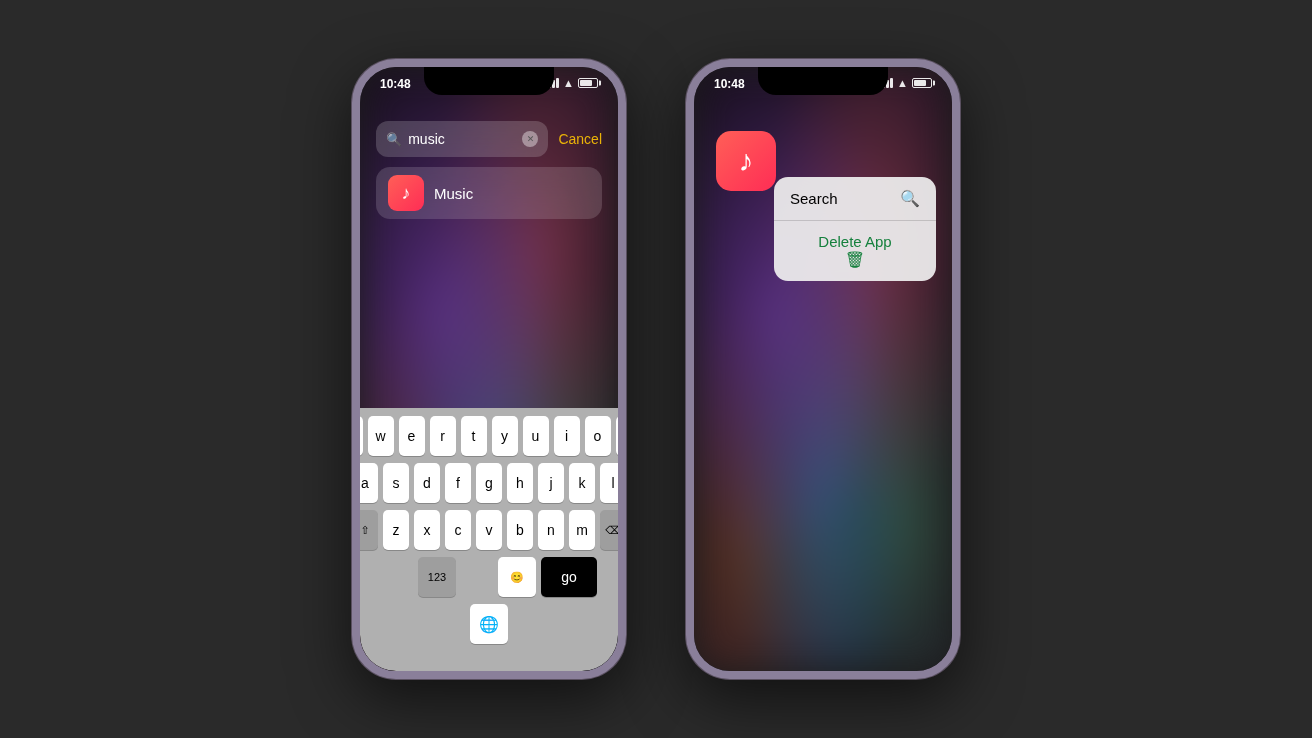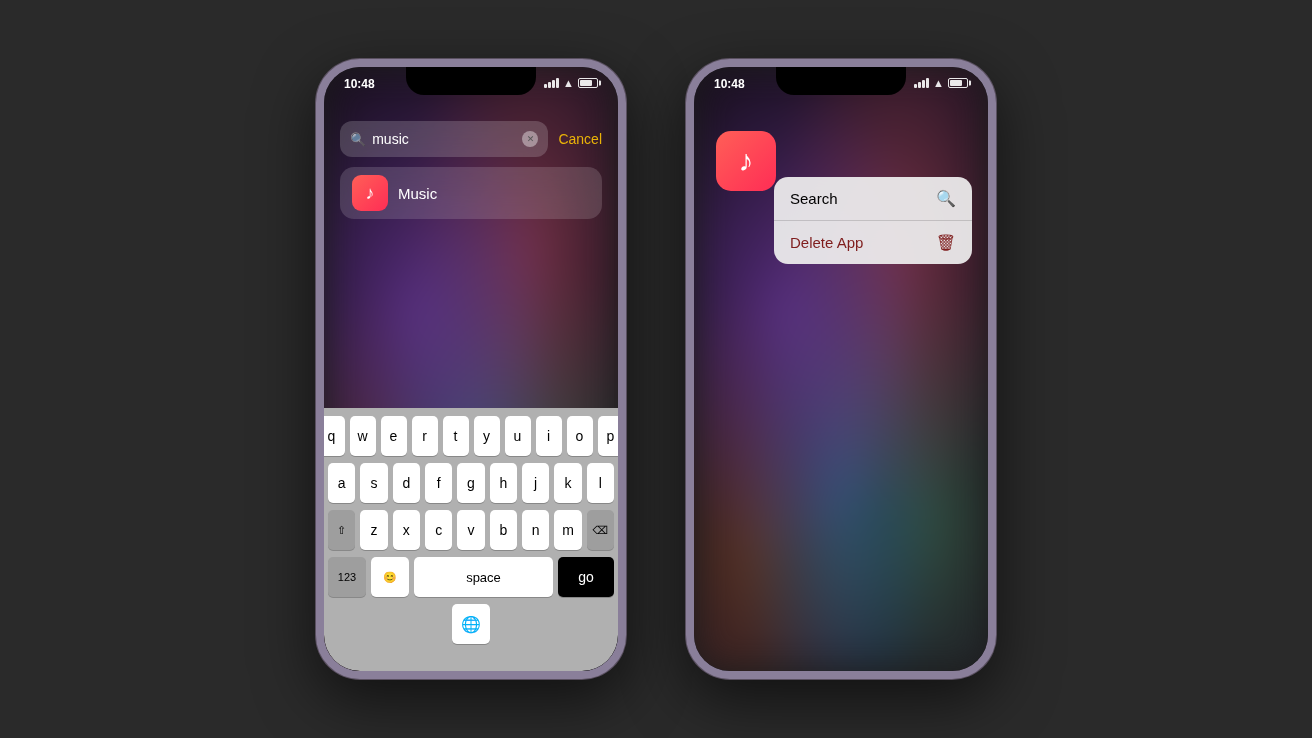--- a/index.html
+++ b/index.html
@@ -11,21 +11,21 @@
       display: flex;
       align-items: center;
       justify-content: center;
       gap: 60px;
       font-family: -apple-system, 'SF Pro Display', 'Helvetica Neue', sans-serif;
       overflow: hidden;
     }
 
     .phone-wrapper {
       position: relative;
-      width: 310px;
+      width: 274px;
       height: 620px;
     }
 
     .phone-frame {
       position: absolute;
       inset: 0;
       border-radius: 44px;
       border: 8px solid #8a7f9a;
       background: #1a1a1a;
       box-shadow:
@@ -270,20 +270,21 @@
 
     .key.go-key {
       background: #000000;
       color: #fff;
       max-width: 56px;
     }
 
     .key.emoji-key, .key.num-key {
       font-size: 11px;
       max-width: 38px;
+      margin-left: 37px;
     }
 
     .key.globe-key {
       max-width: 38px;
       font-size: 16px;
     }
 
     .key.del-key {
       max-width: 40px;
     }
@@ -328,21 +329,22 @@
       font-size: 15px;
       cursor: pointer;
     }
 
     .context-menu-item.search-item {
       color: #000;
       border-bottom: 0.5px solid rgba(0,0,0,0.15);
     }
 
     .context-menu-item.delete-item {
-      color: #7f1d1d;
+      color: #15803d;
+      flex-direction: column;
     }
 
     .context-menu-icon {
       font-size: 16px;
     }
 
     
     .battery-icon {
       display: inline-block;
       width: 20px;
@@ -465,21 +467,20 @@
           <div class="key">c</div>
           <div class="key">v</div>
           <div class="key">b</div>
           <div class="key">n</div>
           <div class="key">m</div>
           <div class="key special del-key">⌫</div>
         </div>
         <div class="key-row">
           <div class="key special num-key">123</div>
           <div class="key emoji-key">😊</div>
-          <div class="key space-key">space</div>
           <div class="key go-key">go</div>
         </div>
         <div class="key-row">
           <div class="key globe-key">🌐</div>
         </div>
       </div>
 
     </div>
   </div>
 </div>

